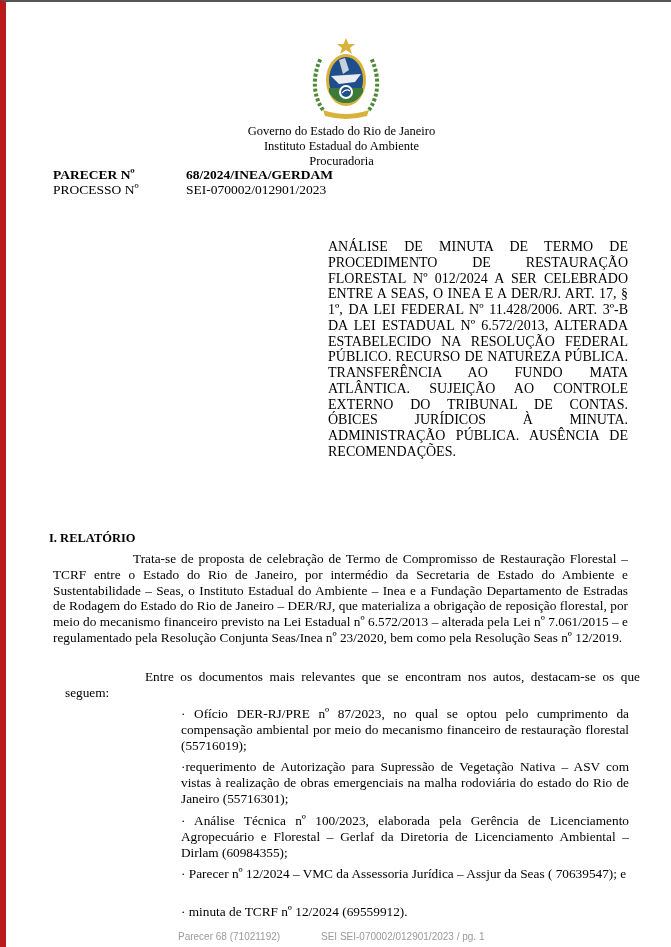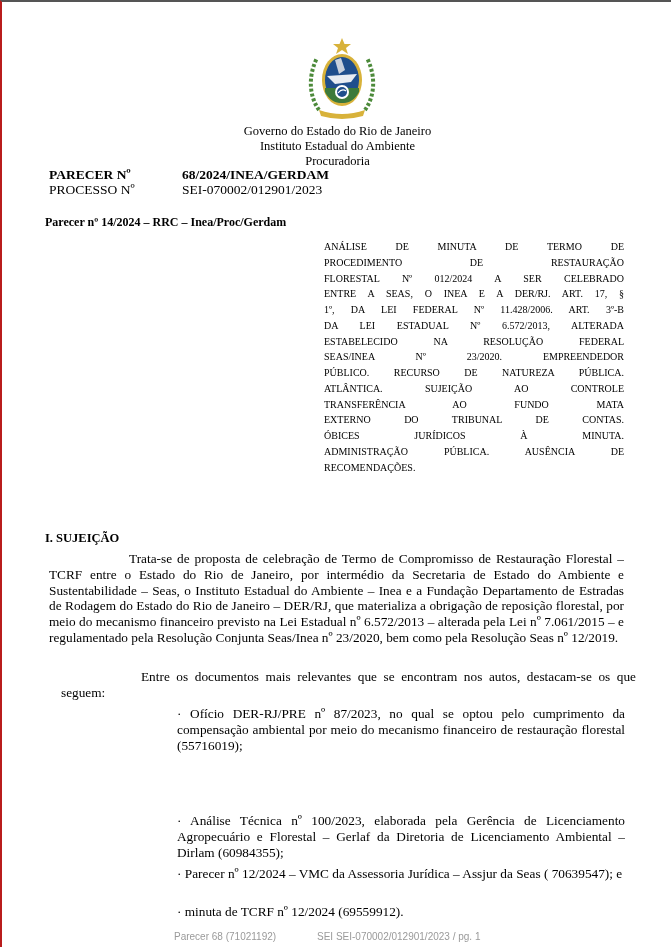--- a/index.html
+++ b/index.html
@@ -1,24 +1,24 @@
 <!DOCTYPE html>
 <html><head>
 <meta charset="utf-8">
 <style>
   html, body { margin: 0; padding: 0; background: #ffffff; }
   body { width: 671px; height: 947px; overflow: hidden; position: relative;
          font-family: "Liberation Serif", serif; color: #000; }
   .page { position: absolute; left: 0; top: 0; width: 671px; height: 947px;
-          border-top: 2px solid #555; border-left: 2px solid #b91c1c; box-sizing: border-box; }
+          border-top: 2px solid #555; border-left: 6px solid #b91c1c; box-sizing: border-box; }
   .emblem { position: absolute; left: 303px; top: 34px; width: 74px; height: 86px; }
   .hdr { position: absolute; left: 0; width: 671px; text-align: center; font-size: 12.5px; line-height: 15px; }
   .abs { position: absolute; font-size: 13.5px; line-height: 16px; white-space: nowrap; }
   .b { font-weight: bold; }
-  .ementa { position: absolute; left: 322px; top: 237px; width: 300px; font-size: 10px;
+  .ementa { position: absolute; left: 322px; top: 237px; width: 300px; font-size: 14px;
             line-height: 15.75px; text-align: justify; text-align-last: left; }
   .ementa span { display: block; text-align: justify; text-align-last: justify; }
   .ementa span.last { text-align-last: left; }
   .para { position: absolute; left: 47px; width: 575px; font-size: 13.3px; line-height: 15.75px;
           text-align: justify; }
   .indent { text-indent: 80px; }
   .item { position: absolute; left: 175px; width: 448px; font-size: 13.3px; line-height: 15.75px;
           text-align: justify; }
   .footer { position: absolute; top: 929px; font-family: "Liberation Sans", sans-serif;
             font-size: 10px; color: #9a9a9a; white-space: nowrap; }
@@ -49,45 +49,44 @@
 
   <div class="hdr" style="top:122px;">Governo do Estado do Rio de Janeiro</div>
   <div class="hdr" style="top:137px;">Instituto Estadual do Ambiente</div>
   <div class="hdr" style="top:152px;">Procuradoria</div>
 
   <div class="abs b" style="left:47px; top:165px;">PARECER Nº</div>
   <div class="abs b" style="left:180px; top:165px;">68/2024/INEA/GERDAM</div>
   <div class="abs" style="left:47px; top:180px;">PROCESSO Nº</div>
   <div class="abs" style="left:180px; top:180px;">SEI-070002/012901/2023</div>
 
-  <div class="abs b" style="left:43px; top:212px; font-size:12px;">Parecer nº 14/2024 – RRC – Inea/Proc/Gerdam</div>
 
   <div class="ementa">
     <span>ANÁLISE DE MINUTA DE TERMO DE</span>
     <span>PROCEDIMENTO DE RESTAURAÇÃO</span>
     <span>FLORESTAL Nº 012/2024 A SER CELEBRADO</span>
     <span>ENTRE A SEAS, O INEA E A DER/RJ. ART. 17, §</span>
     <span>1º, DA LEI FEDERAL Nº 11.428/2006. ART. 3º-B</span>
     <span>DA LEI ESTADUAL Nº 6.572/2013, ALTERADA</span>
     <span>ESTABELECIDO NA RESOLUÇÃO FEDERAL</span>
-    <span>SEAS/INEA Nº 23/2020. EMPREENDEDOR</span>
     <span>PÚBLICO. RECURSO DE NATUREZA PÚBLICA.</span>
+    <span>TRANSFERÊNCIA AO FUNDO MATA</span>
     <span>ATLÂNTICA. SUJEIÇÃO AO CONTROLE</span>
-    <span>TRANSFERÊNCIA AO FUNDO MATA</span>
     <span>EXTERNO DO TRIBUNAL DE CONTAS.</span>
     <span>ÓBICES JURÍDICOS À MINUTA.</span>
     <span>ADMINISTRAÇÃO PÚBLICA. AUSÊNCIA DE</span>
     <span class="last">RECOMENDAÇÕES.</span>
   </div>
 
-  <div class="abs b" style="left:43px; top:528px; font-size:12.5px;">I. SUJEIÇÃO</div>
+  <div class="abs b" style="left:43px; top:528px; font-size:12.5px;">I. RELATÓRIO</div>
 
   <div class="para indent" style="top:549px;">Trata-se de proposta de celebração de Termo de Compromisso de Restauração Florestal – TCRF entre o Estado do Rio de Janeiro, por intermédio da Secretaria de Estado do Ambiente e Sustentabilidade – Seas, o Instituto Estadual do Ambiente – Inea e a Fundação Departamento de Estradas de Rodagem do Estado do Rio de Janeiro – DER/RJ, que materializa a obrigação de reposição florestal, por meio do mecanismo financeiro previsto na Lei Estadual nº 6.572/2013 – alterada pela Lei nº 7.061/2015 – e regulamentado pela Resolução Conjunta Seas/Inea nº 23/2020, bem como pela Resolução Seas nº 12/2019.</div>
   <div class="para indent" style="top:667px;margin-left:12px;">Entre os documentos mais relevantes que se encontram nos autos, destacam-se os que seguem:</div>
 
   <div class="item" style="top:704px;">· Ofício DER-RJ/PRE nº 87/2023, no qual se optou pelo cumprimento da compensação ambiental por meio do mecanismo financeiro de restauração florestal (55716019);</div>
+  <div class="item" style="top:757px;">·requerimento de Autorização para Supressão de Vegetação Nativa – ASV com vistas à realização de obras emergenciais na malha rodoviária do estado do Rio de Janeiro (55716301);</div>
   <div class="item" style="top:811px;">· Análise Técnica nº 100/2023, elaborada pela Gerência de Licenciamento Agropecuário e Florestal – Gerlaf da Diretoria de Licenciamento Ambiental – Dirlam (60984355);</div>
   <div class="item" style="top:864px;">· Parecer nº 12/2024 – VMC da Assessoria Jurídica – Assjur da Seas ( 70639547); e</div>
   <div class="item" style="top:902px;">· minuta de TCRF nº 12/2024 (69559912).</div>
 
   <div class="footer" style="left:172px;">Parecer 68 (71021192)</div>
   <div class="footer" style="left:315px;">SEI SEI-070002/012901/2023 / pg. 1</div>
 </div>
 
 </body></html>

